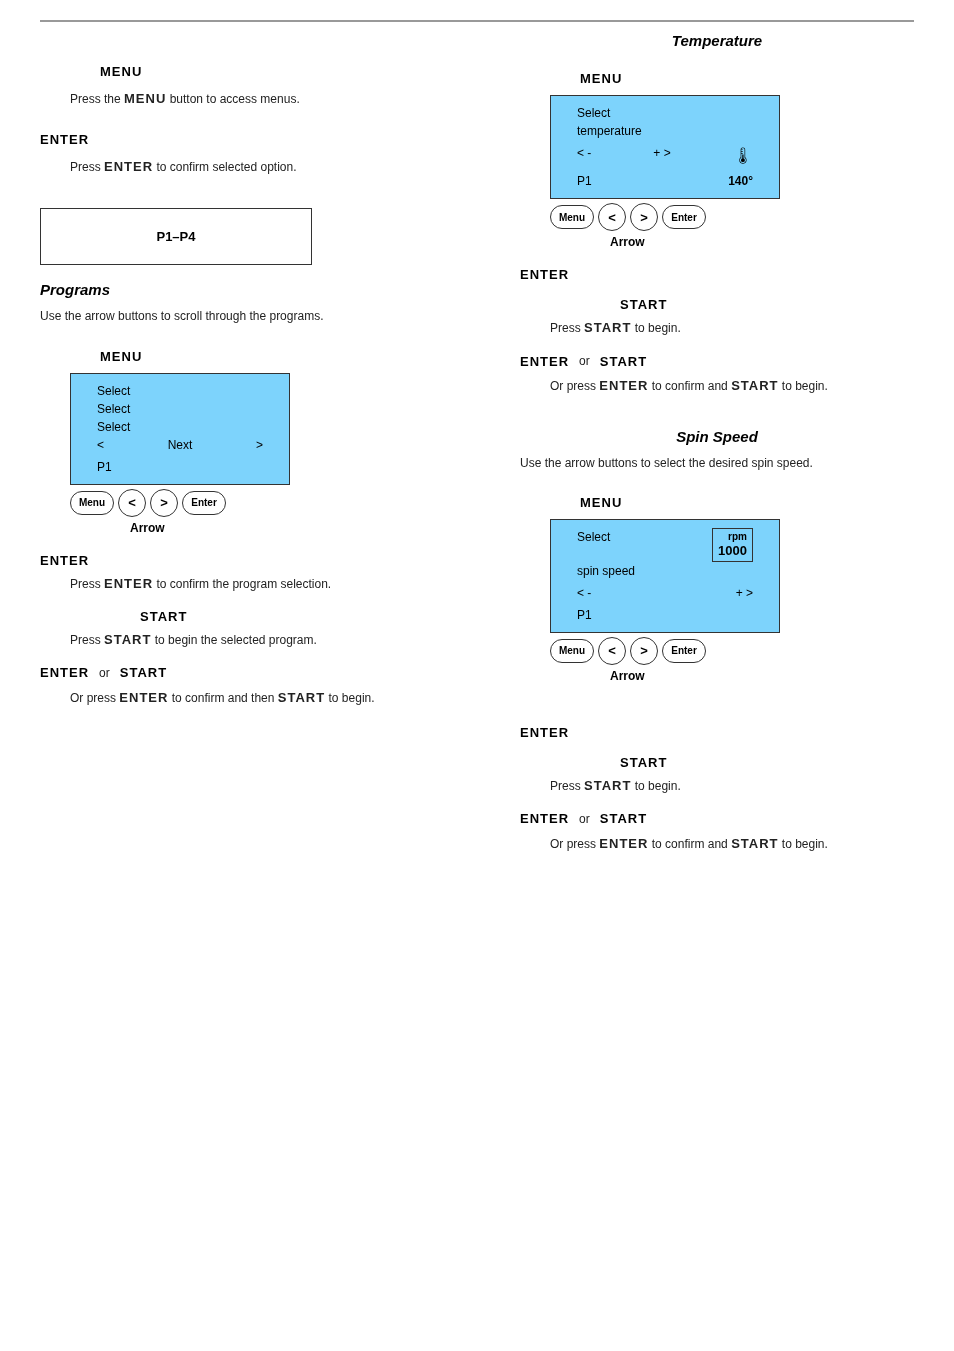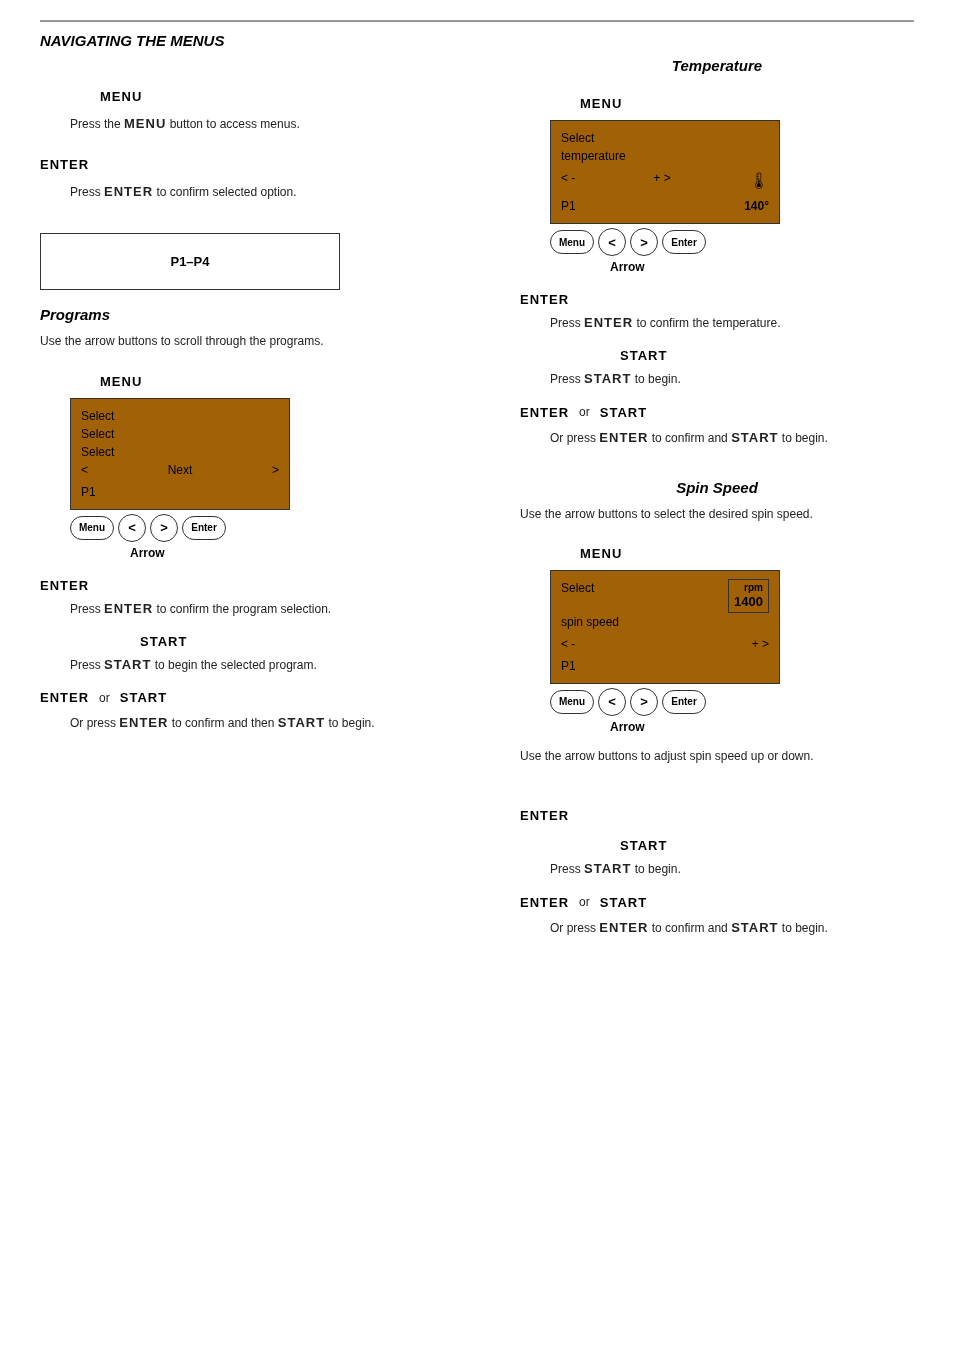--- a/index.html
+++ b/index.html
@@ -53,24 +53,24 @@
 
     .right-col {
       flex: 1;
       padding-left: 10px;
     }
 
     
     .lcd-box {
       border: 1.5px solid #333;
       width: 220px;
-      padding: 8px 10px;
+      padding: 8px 26px;
       font-size: 12px;
       line-height: 1.5;
-      background: #a16207;
+      background: #7dd3fc;
       position: relative;
     }
 
     .lcd-box .lcd-line {
       display: flex;
       justify-content: space-between;
       align-items: flex-start;
     }
 
     
@@ -124,21 +124,21 @@
     .mt4 { margin-top: 4px; }
     .mt8 { margin-top: 8px; }
     .mt12 { margin-top: 12px; }
     .mt16 { margin-top: 16px; }
     .mt20 { margin-top: 20px; }
     .mt30 { margin-top: 30px; }
     .mt40 { margin-top: 40px; }
 
     .p1box {
       border: 1.5px solid #333;
-      width: 300px;
+      width: 272px;
       padding: 10px 14px;
       font-size: 12px;
       background: #fff;
     }
 
     .inline-row {
       display: flex;
       align-items: center;
       gap: 10px;
     }
@@ -160,21 +160,20 @@
     }
 
   </style>
 </head>
 <body>
 
 <div class="page">
 
   <div class="top-rule"></div>
 
-  <div class="section-title">NAVIGATING THE MENUS</div>
 
   <div class="two-col mt8">
 
     <div class="left-col">
 
       <div class="indent2 mt30">
         <span class="keyword">MENU</span>
       </div>
 
       <div class="paragraph-text mt8 indent">
@@ -305,23 +304,20 @@
           </div>
         </div>
 
         <div class="arrow-label">Arrow</div>
       </div>
 
       <div class="mt16">
         <span class="keyword">ENTER</span>
       </div>
 
-      <div class="paragraph-text mt4 indent">
-        Press <span class="keyword">ENTER</span> to confirm the temperature.
-      </div>
 
       <div class="mt12 indent3">
         <span class="keyword">START</span>
       </div>
 
       <div class="paragraph-text mt4 indent">
         Press <span class="keyword">START</span> to begin.
       </div>
 
       <div class="inline-row mt12">
@@ -343,21 +339,21 @@
       <div class="indent2 mt20">
         <span class="keyword">MENU</span>
       </div>
 
       <div class="mt8 indent">
         <div class="lcd-box" style="width:230px;">
           <div class="lcd-line">
             <span>Select</span>
             <span class="rpm-box">
               <div style="font-size:10px; font-weight:bold;">rpm</div>
-              <div style="font-size:13px;">1400</div>
+              <div style="font-size:13px;">1000</div>
             </span>
           </div>
           <div>spin speed</div>
           <div class="lcd-line mt4">
             <span>&lt; -</span>
             <span>+ &gt;</span>
           </div>
           <div class="mt4">P1</div>
         </div>
 
@@ -372,23 +368,20 @@
             <span>&gt;</span>
           </div>
           <div class="btn-oval wide">
             <span>Enter</span>
           </div>
         </div>
 
         <div class="arrow-label">Arrow</div>
       </div>
 
-      <div class="paragraph-text mt12">
-        Use the arrow buttons to adjust spin speed up or down.
-      </div>
 
       <div class="mt40">
         <span class="keyword">ENTER</span>
       </div>
 
 
       <div class="mt12 indent3">
         <span class="keyword">START</span>
       </div>
 

